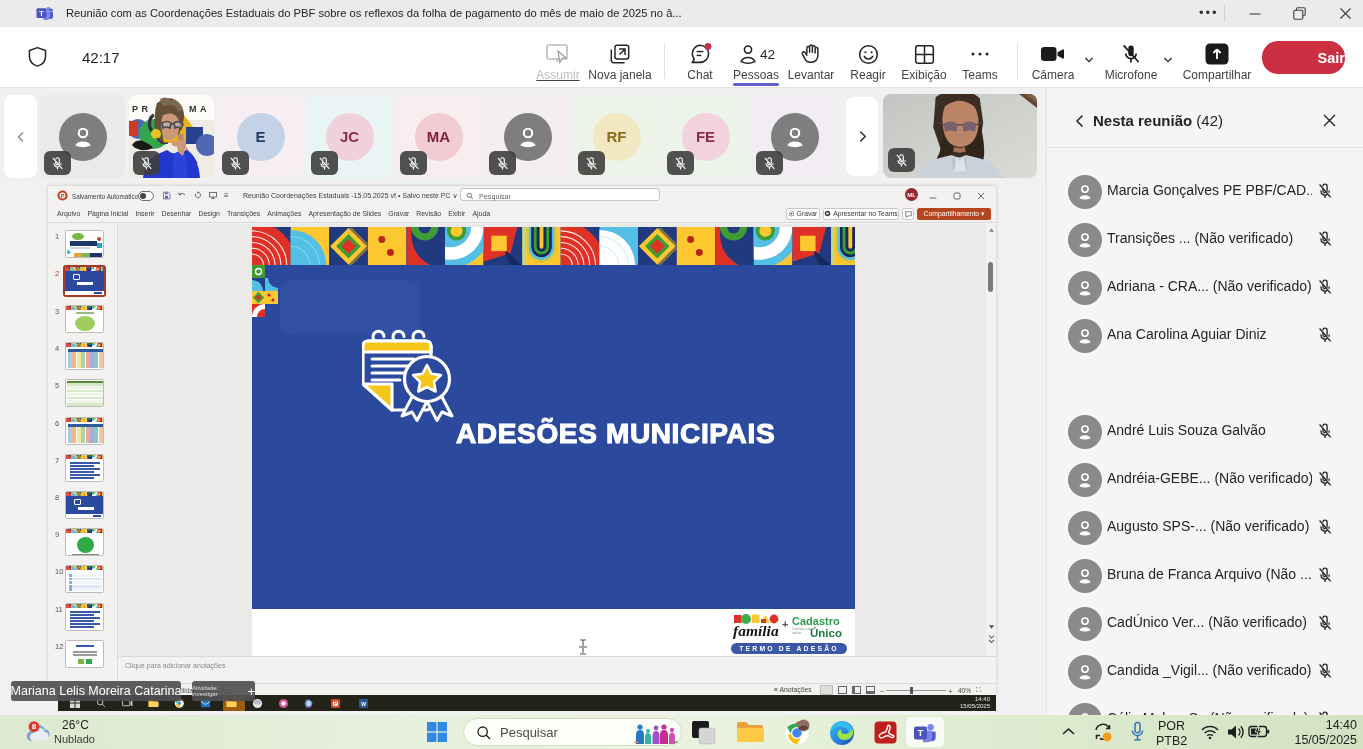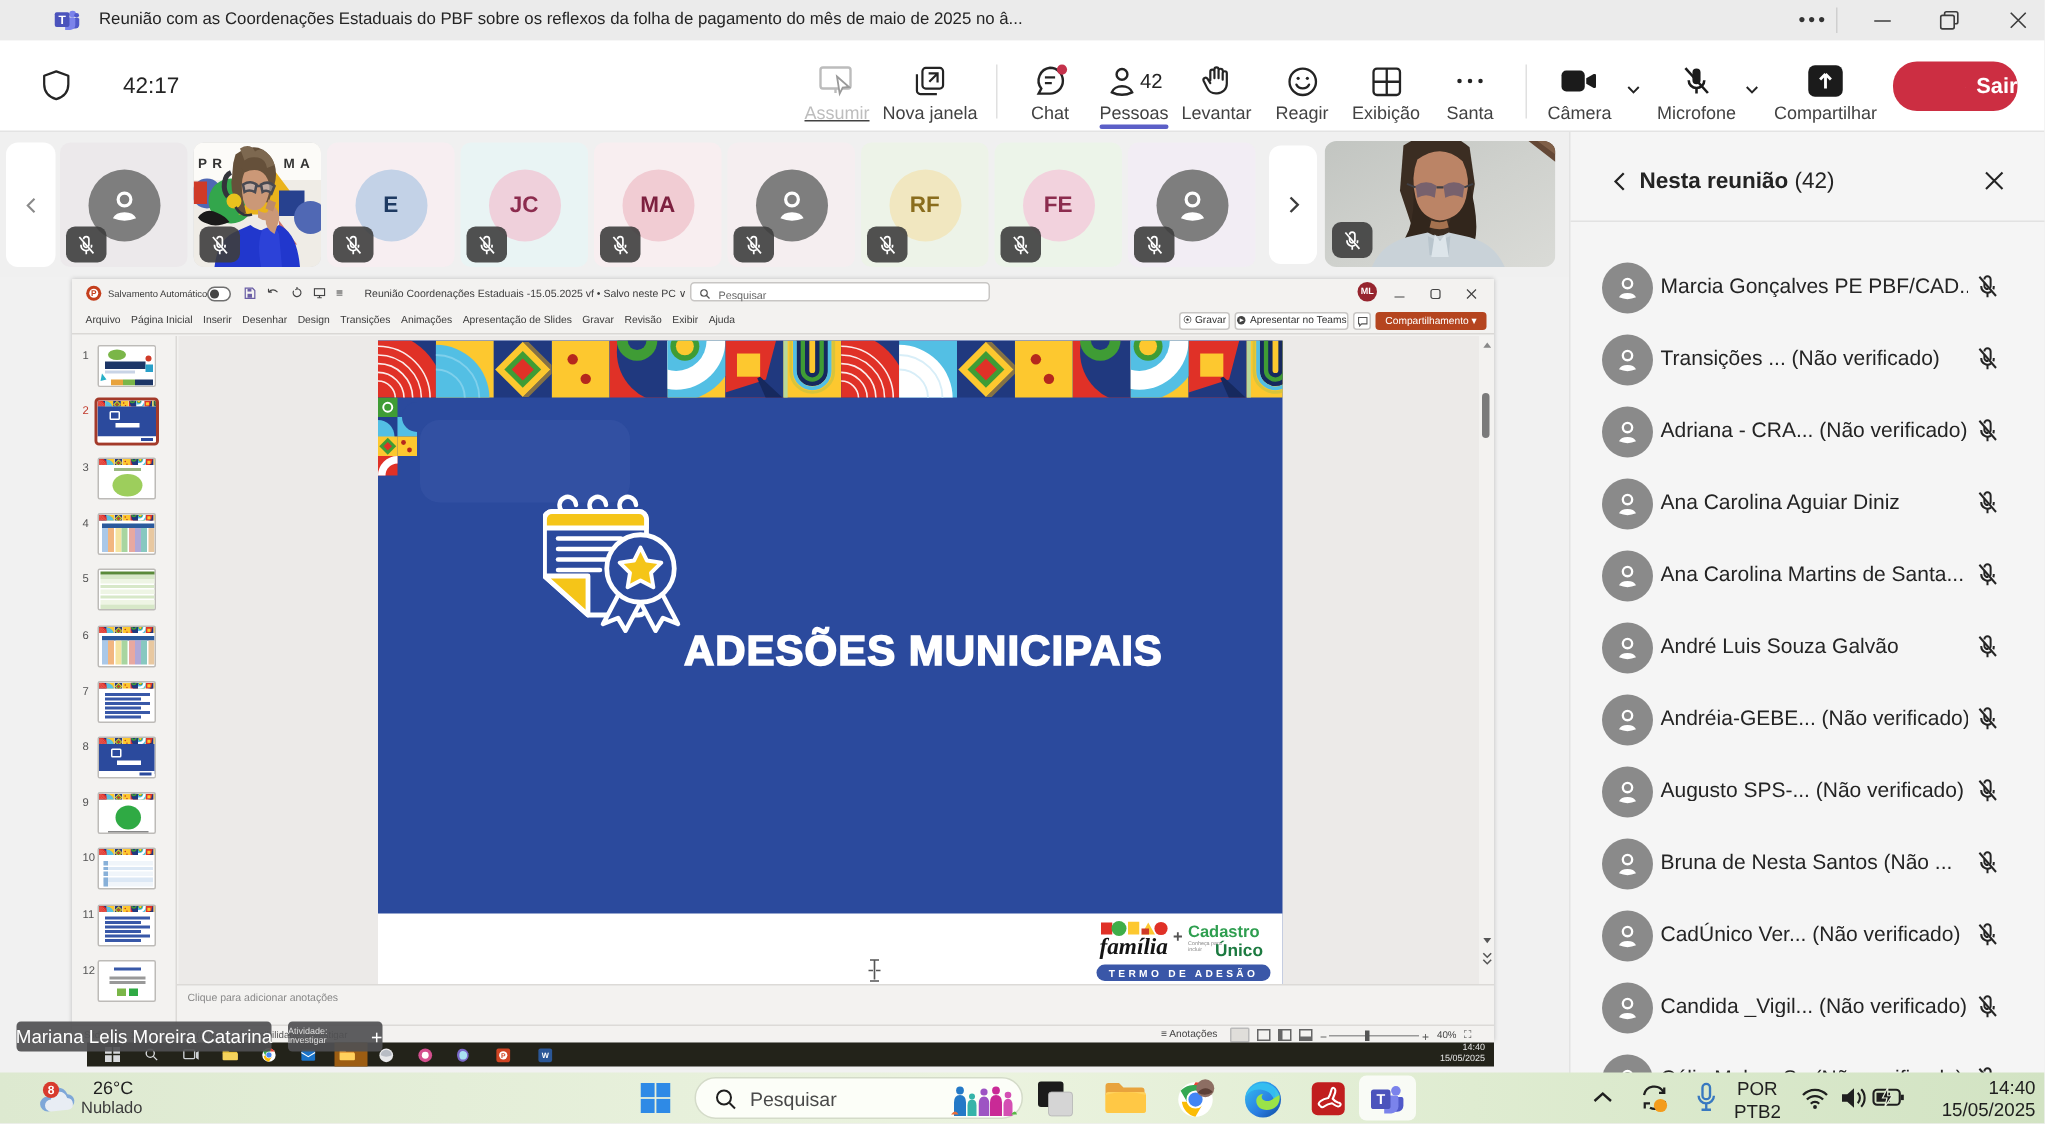--- a/index.html
+++ b/index.html
@@ -135,21 +135,21 @@
       <div class="lb" style="color:#424242">Exibição</div>
       </div>
 <div class="tbtn" style="left:935px;width:90px;">
       <div style="height:26px;display:flex;align-items:center;justify-content:center;">
           <svg width="24" height="24" viewBox="0 0 24 24">
             <circle cx="5" cy="12" r="1.5" fill="#242424"></circle>
             <circle cx="12" cy="12" r="1.5" fill="#242424"></circle>
             <circle cx="19" cy="12" r="1.5" fill="#242424"></circle>
           </svg>
         </div>
-      <div class="lb" style="color:#424242">Santa</div>
+      <div class="lb" style="color:#424242">Teams</div>
       </div>
 <div class="vsep" style="left:1017px;"></div>
 <div class="tbtn" style="left:1008px;width:90px;">
       <div style="height:26px;display:flex;align-items:center;justify-content:center;">
           <svg width="30" height="24" viewBox="0 0 30 24">
             <rect x="3" y="5" width="15.5" height="14" rx="3.2" fill="#1b1b1b"></rect>
             <path d="M19.5 10.2 L24.5 7.4 a1 1 0 0 1 1.5 0.9 v7.4 a1 1 0 0 1 -1.5 0.9 L19.5 13.8 z" fill="#1b1b1b"></path>
           </svg>
         </div>
       <div class="lb" style="color:#424242">Câmera</div>
@@ -1610,37 +1610,20 @@
       <div class="nm">Ana Carolina Aguiar Diniz</div>
       <div class="abs" style="left:268px;top:13px;">
           <svg width="20" height="20" viewBox="0 0 24 24">
 <path d="M9.5 6.3 a2.5 2.5 0 0 1 5 0 v5.2 a2.5 2.5 0 0 1 -0.6 1.6 M9.5 9 v2.5 a2.5 2.5 0 0 0 3.2 2.4" fill="none" stroke="#242424" stroke-width="1.6"></path>
 <path d="M7 11.5 v0.5 a5 5 0 0 0 7.8 4.1 M16.6 14.2 a5 5 0 0 0 0.4 -2.2 v-0.5" fill="none" stroke="#242424" stroke-width="1.6"></path>
 <line x1="12" y1="17" x2="12" y2="20.5" stroke="#242424" stroke-width="1.6"></line>
 <line x1="5.5" y1="4.2" x2="18.8" y2="19.6" stroke="#242424" stroke-width="1.6"></line>
 </svg>
         </div>
     </div>
-<div class="prow" style="top:272px;">
-      <div class="abs" style="left:21px;top:7px;width:34px;height:34px;border-radius:50%;background:#8a8a8a;display:flex;align-items:center;justify-content:center;">
-          <svg width="22" height="22" viewBox="0 0 24 24">
-<circle cx="12" cy="8.8" r="3.4" fill="none" stroke="#ffffff" stroke-width="1.7"></circle>
-<path d="M5.8 18.8 a6.5 4.6 0 0 1 12.4 0 q-6.2 2.6 -12.4 0 z" fill="#ffffff"></path>
-</svg>
-        </div>
-      <div class="nm">Ana Carolina Martins de Santa...</div>
-      <div class="abs" style="left:268px;top:13px;">
-          <svg width="20" height="20" viewBox="0 0 24 24">
-<path d="M9.5 6.3 a2.5 2.5 0 0 1 5 0 v5.2 a2.5 2.5 0 0 1 -0.6 1.6 M9.5 9 v2.5 a2.5 2.5 0 0 0 3.2 2.4" fill="none" stroke="#242424" stroke-width="1.6"></path>
-<path d="M7 11.5 v0.5 a5 5 0 0 0 7.8 4.1 M16.6 14.2 a5 5 0 0 0 0.4 -2.2 v-0.5" fill="none" stroke="#242424" stroke-width="1.6"></path>
-<line x1="12" y1="17" x2="12" y2="20.5" stroke="#242424" stroke-width="1.6"></line>
-<line x1="5.5" y1="4.2" x2="18.8" y2="19.6" stroke="#242424" stroke-width="1.6"></line>
-</svg>
-        </div>
-    </div>
 <div class="prow" style="top:320px;">
       <div class="abs" style="left:21px;top:7px;width:34px;height:34px;border-radius:50%;background:#8a8a8a;display:flex;align-items:center;justify-content:center;">
           <svg width="22" height="22" viewBox="0 0 24 24">
 <circle cx="12" cy="8.8" r="3.4" fill="none" stroke="#ffffff" stroke-width="1.7"></circle>
 <path d="M5.8 18.8 a6.5 4.6 0 0 1 12.4 0 q-6.2 2.6 -12.4 0 z" fill="#ffffff"></path>
 </svg>
         </div>
       <div class="nm">André Luis Souza Galvão</div>
       <div class="abs" style="left:268px;top:13px;">
           <svg width="20" height="20" viewBox="0 0 24 24">
@@ -1685,21 +1668,21 @@
 </svg>
         </div>
     </div>
 <div class="prow" style="top:464px;">
       <div class="abs" style="left:21px;top:7px;width:34px;height:34px;border-radius:50%;background:#8a8a8a;display:flex;align-items:center;justify-content:center;">
           <svg width="22" height="22" viewBox="0 0 24 24">
 <circle cx="12" cy="8.8" r="3.4" fill="none" stroke="#ffffff" stroke-width="1.7"></circle>
 <path d="M5.8 18.8 a6.5 4.6 0 0 1 12.4 0 q-6.2 2.6 -12.4 0 z" fill="#ffffff"></path>
 </svg>
         </div>
-      <div class="nm">Bruna de Nesta Santos (Não ...</div>
+      <div class="nm">Bruna de Franca Arquivo (Não ...</div>
       <div class="abs" style="left:268px;top:13px;">
           <svg width="20" height="20" viewBox="0 0 24 24">
 <path d="M9.5 6.3 a2.5 2.5 0 0 1 5 0 v5.2 a2.5 2.5 0 0 1 -0.6 1.6 M9.5 9 v2.5 a2.5 2.5 0 0 0 3.2 2.4" fill="none" stroke="#242424" stroke-width="1.6"></path>
 <path d="M7 11.5 v0.5 a5 5 0 0 0 7.8 4.1 M16.6 14.2 a5 5 0 0 0 0.4 -2.2 v-0.5" fill="none" stroke="#242424" stroke-width="1.6"></path>
 <line x1="12" y1="17" x2="12" y2="20.5" stroke="#242424" stroke-width="1.6"></line>
 <line x1="5.5" y1="4.2" x2="18.8" y2="19.6" stroke="#242424" stroke-width="1.6"></line>
 </svg>
         </div>
     </div>
 <div class="prow" style="top:512px;">

